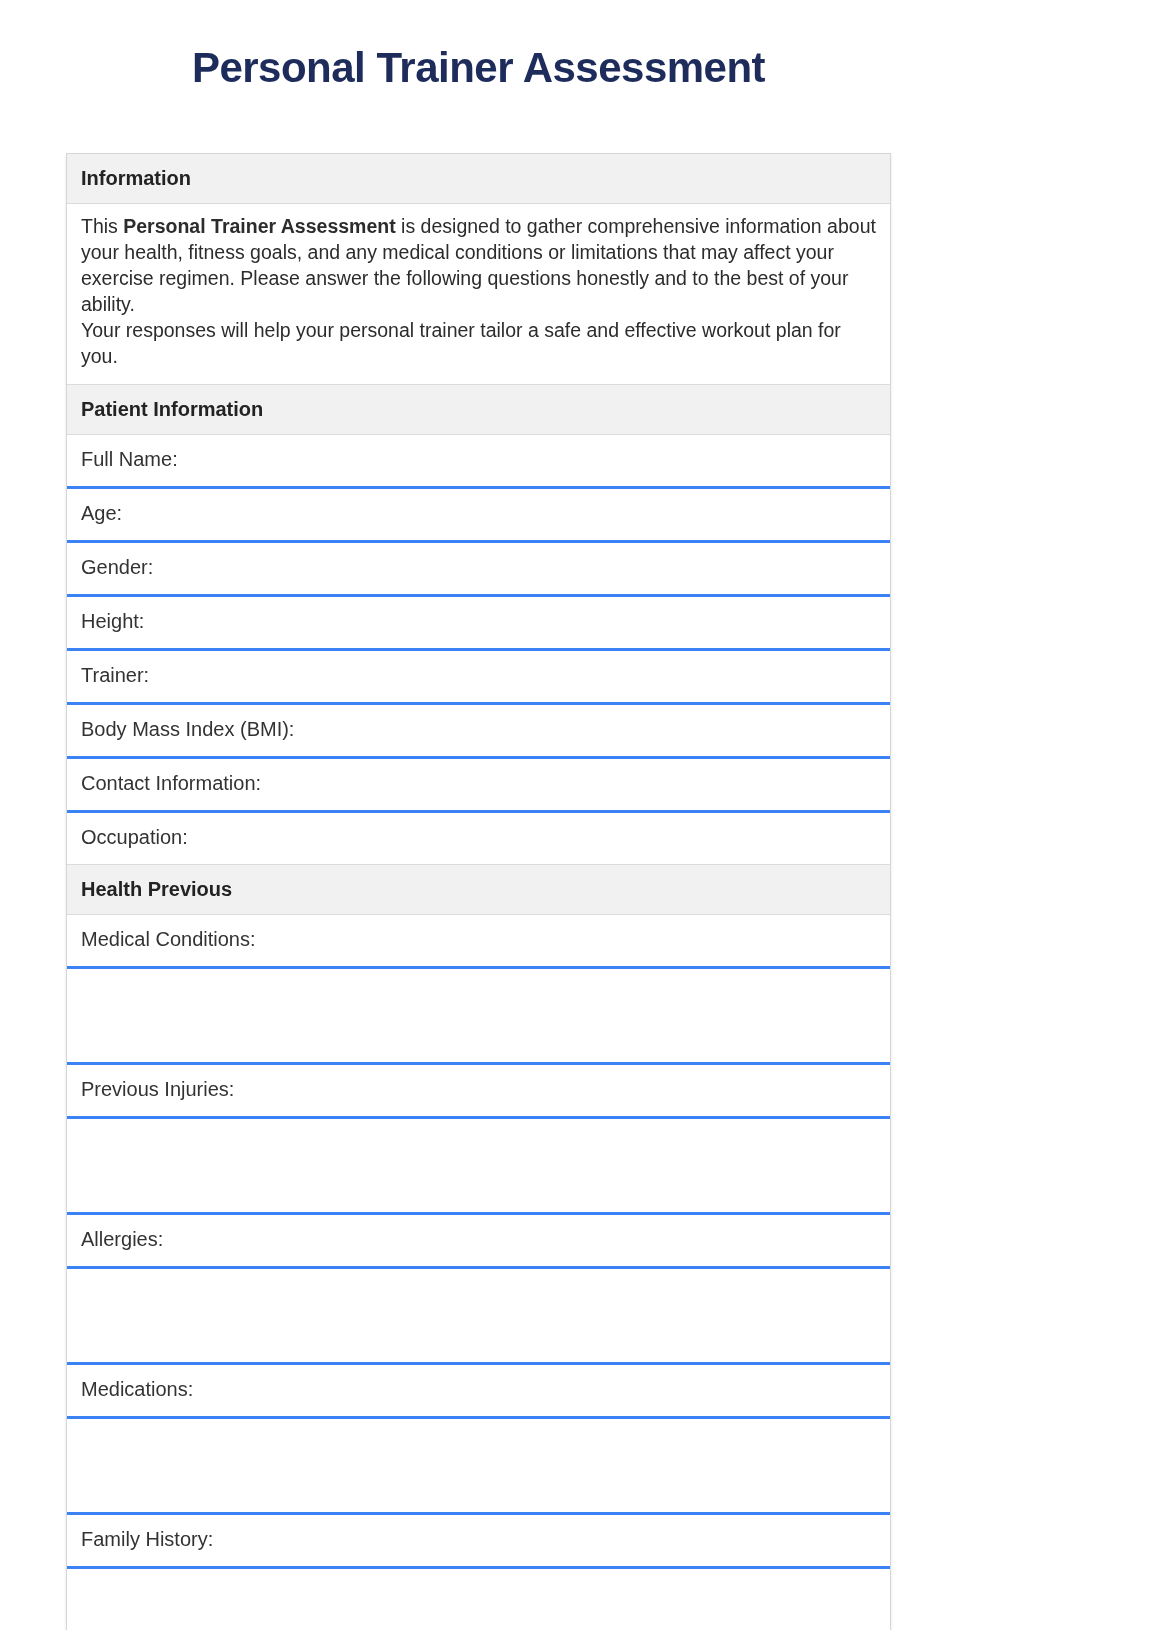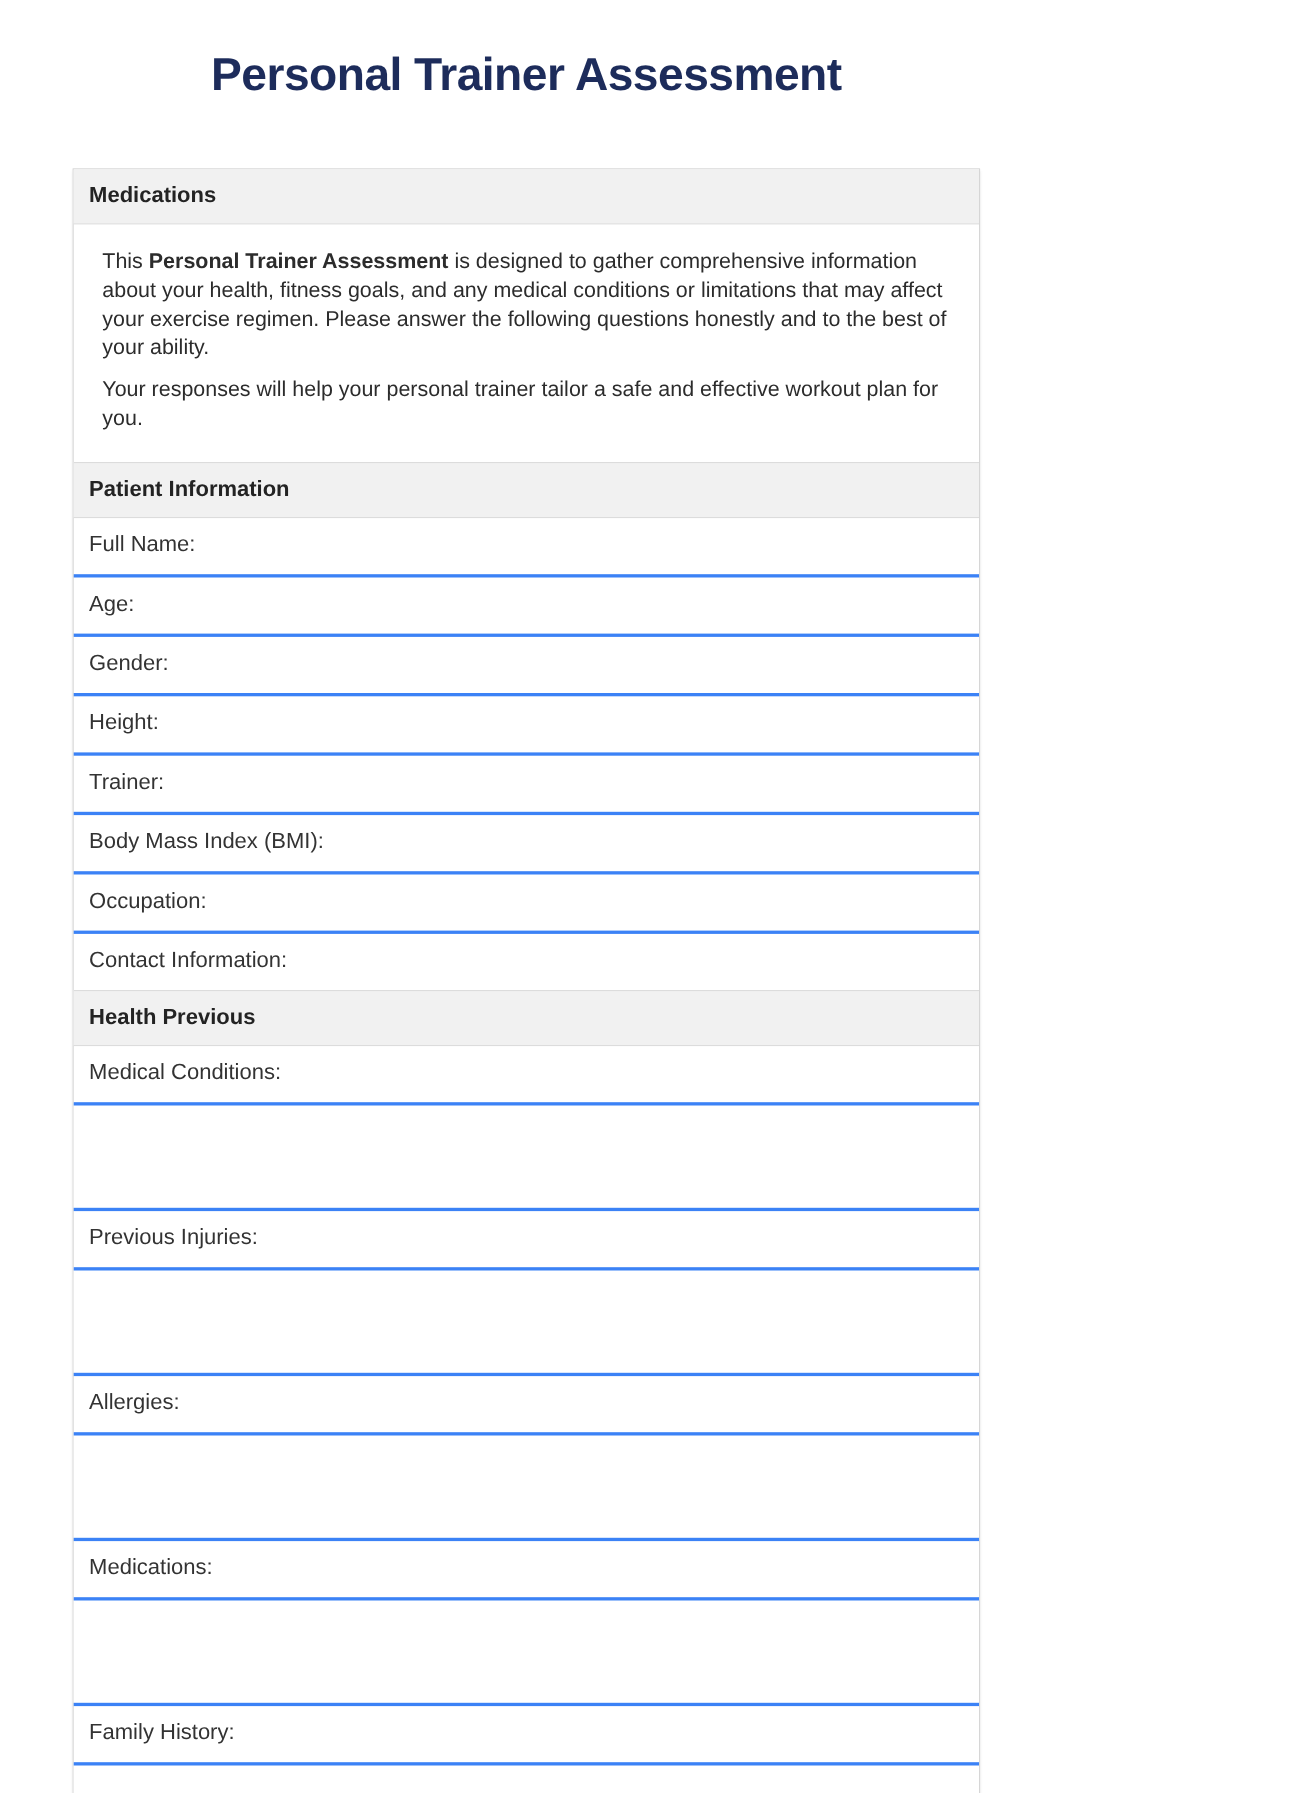--- a/index.html
+++ b/index.html
@@ -41,42 +41,42 @@
     font-weight: bold;
     color: #232323;
     padding: 13px 14px;
   }
   .instructions-body {
     padding: 9px 14px 15px 14px;
     font-size: 19.5px;
     line-height: 26px;
     color: #2c2c2c;
   }
-  .instructions-body p { margin: 12px; max-width: 948px; }
+  .instructions-body p { margin: 0; max-width: 948px; }
   .field-row {
     display: flex;
     padding: 13px 14px 15px 14px;
     font-size: 20px;
     line-height: 23px;
     color: #333333;
   }
   .field-label { white-space: nowrap; }
   .field-value { flex: 1 1 auto; margin-left: 8px; min-height: 23px; }
   .answer-box { height: 96px; background: #ffffff; }
 </style>
 </head>
 <body>
 
 <div class="page">
 
   <h1 class="page-title">Personal Trainer Assessment</h1>
 
   <div class="form-table">
 
-    <div class="row section-header">Medications</div>
+    <div class="row section-header">Information</div>
     <div class="row instructions-body">
       <p><span>This </span><b>Personal Trainer Assessment</b><span> is designed to gather comprehensive information about your health, fitness goals, and any medical conditions or limitations that may affect your exercise regimen. Please answer the following questions honestly and to the best of your ability.</span></p>
       <p>Your responses will help your personal trainer tailor a safe and effective workout plan for you.</p>
     </div>
 
     <div class="row section-header">Patient Information</div>
 
     <div class="row field-row">
       <span class="field-label">Full Name:</span>
       <span class="field-value"></span>
@@ -95,25 +95,25 @@
     </div>
     <div class="row field-row">
       <span class="field-label">Trainer:</span>
       <span class="field-value"></span>
     </div>
     <div class="row field-row">
       <span class="field-label">Body Mass Index (BMI):</span>
       <span class="field-value"></span>
     </div>
     <div class="row field-row">
-      <span class="field-label">Occupation:</span>
+      <span class="field-label">Contact Information:</span>
       <span class="field-value"></span>
     </div>
     <div class="row field-row">
-      <span class="field-label">Contact Information:</span>
+      <span class="field-label">Occupation:</span>
       <span class="field-value"></span>
     </div>
 
     <div class="row section-header">Health Previous</div>
 
     <div class="row field-row">
       <span class="field-label">Medical Conditions:</span>
     </div>
     <div class="row answer-box"></div>
 

